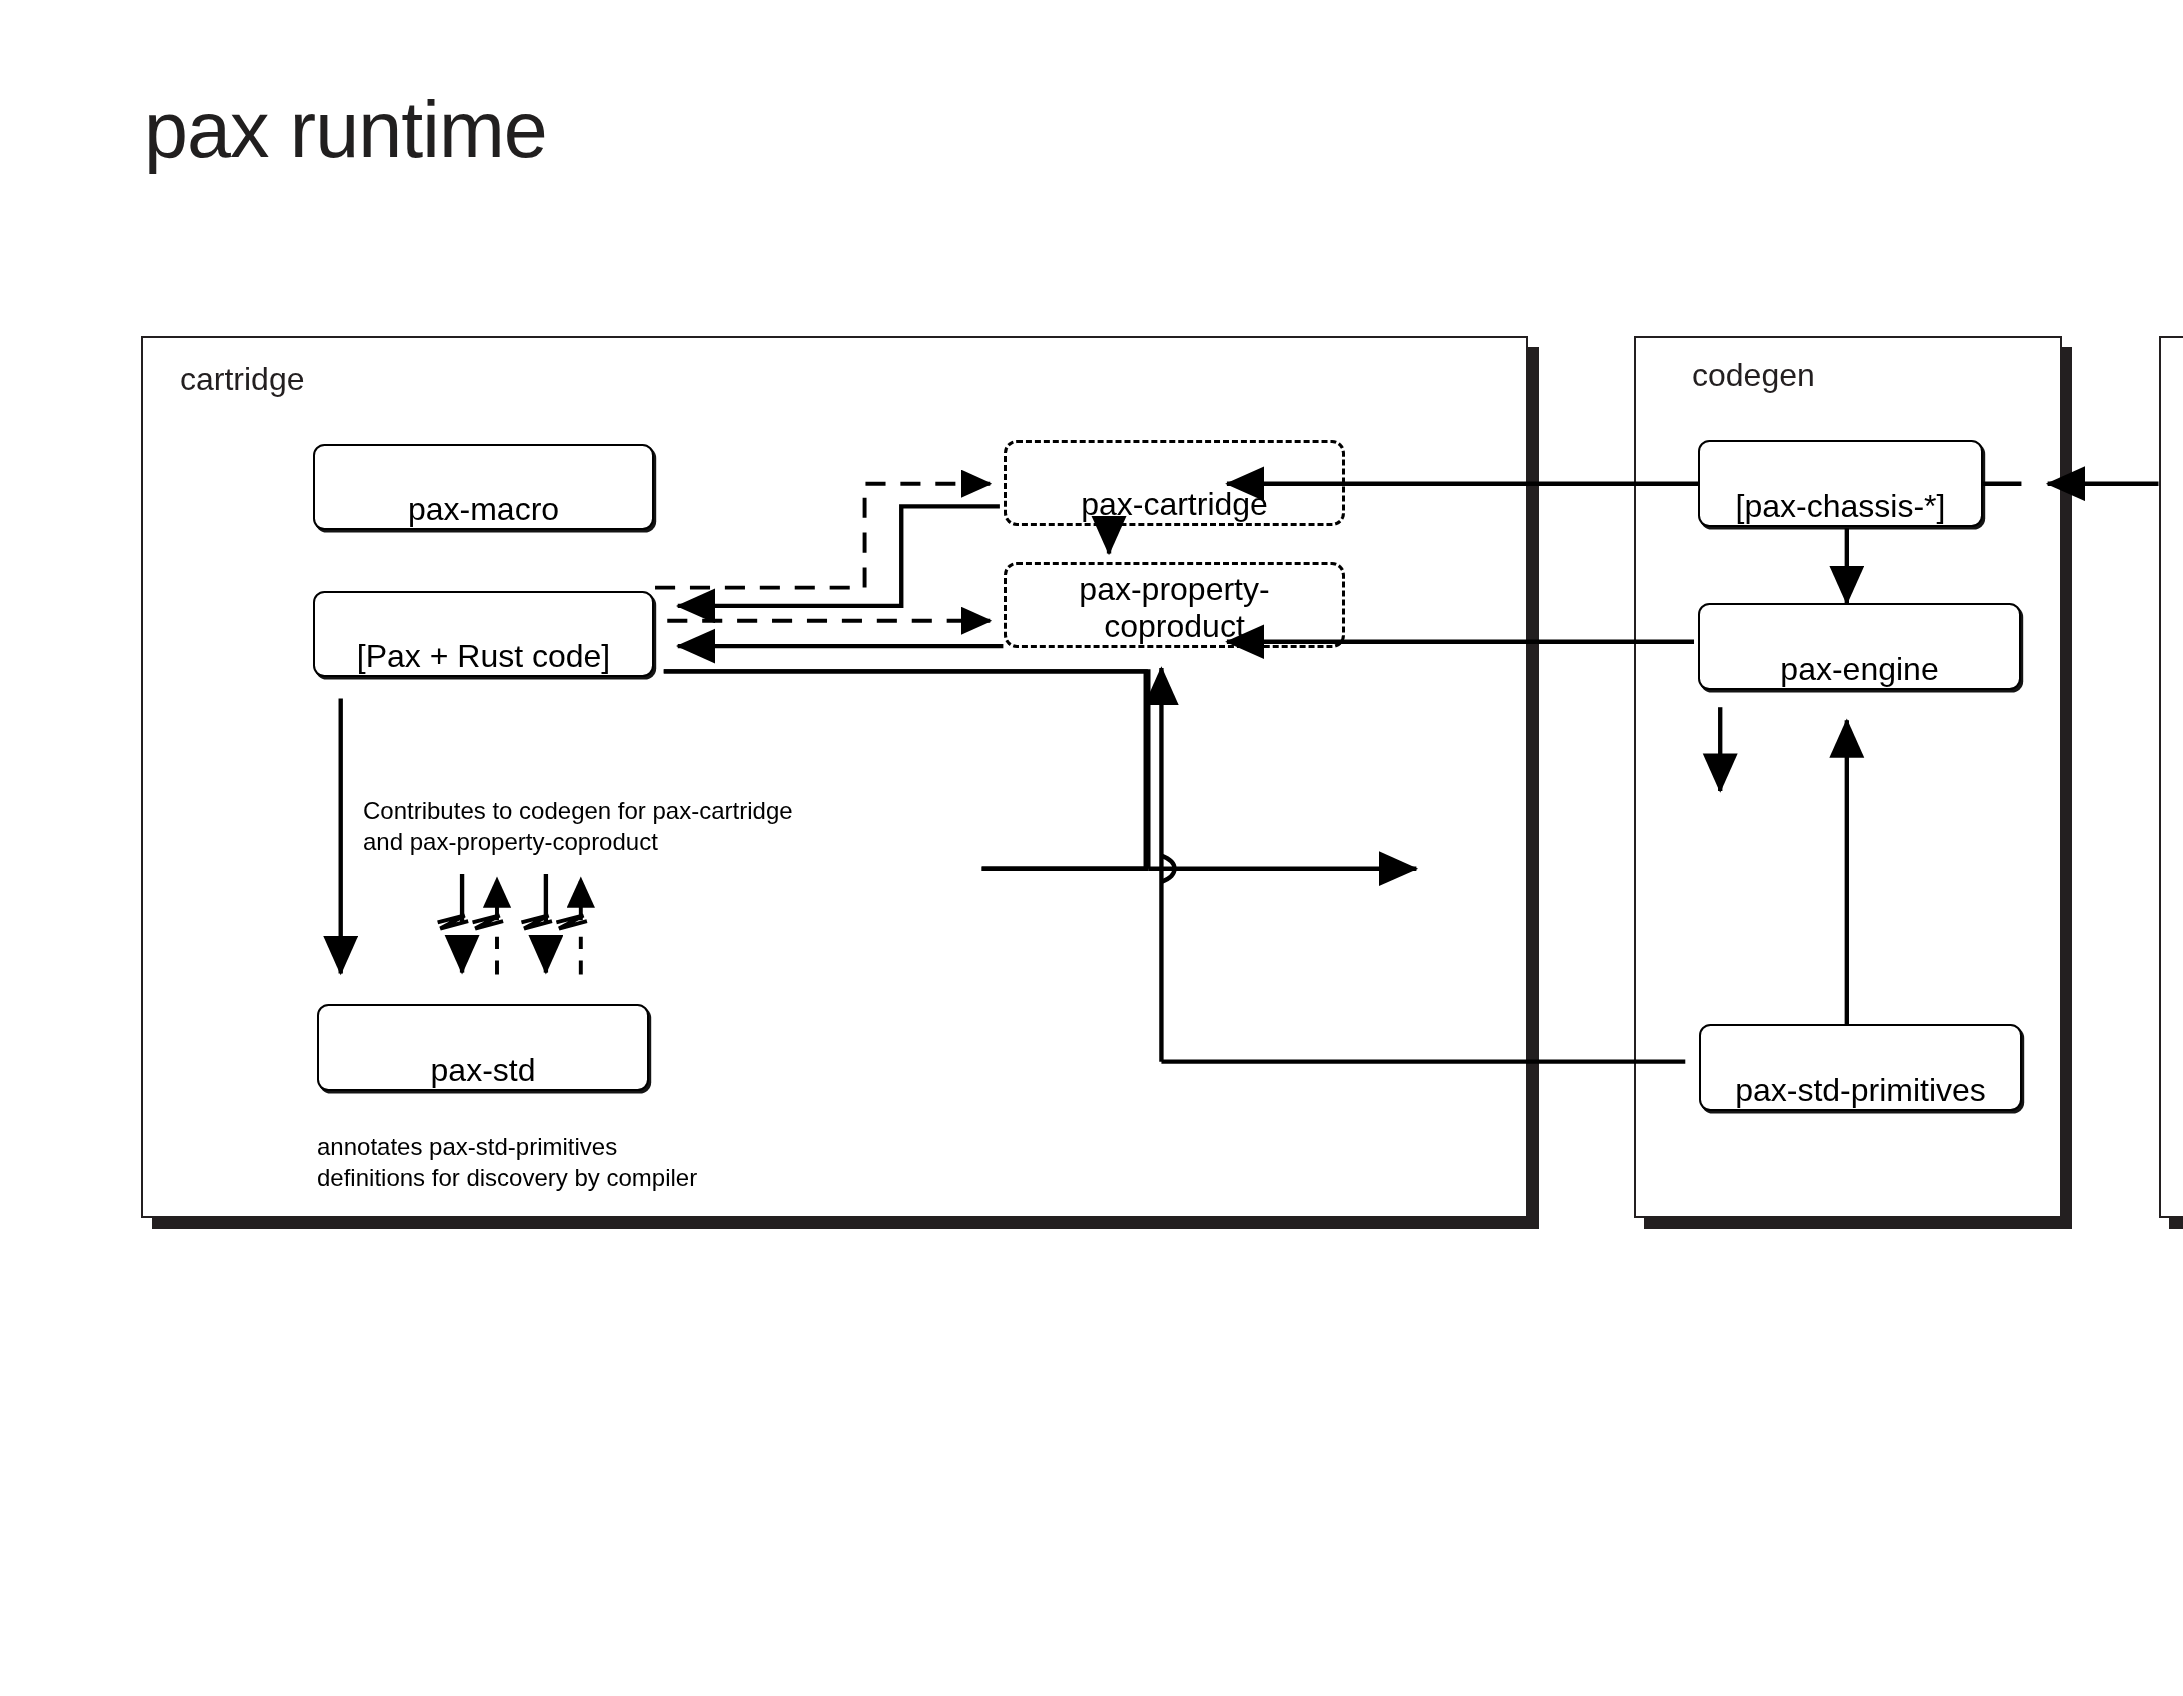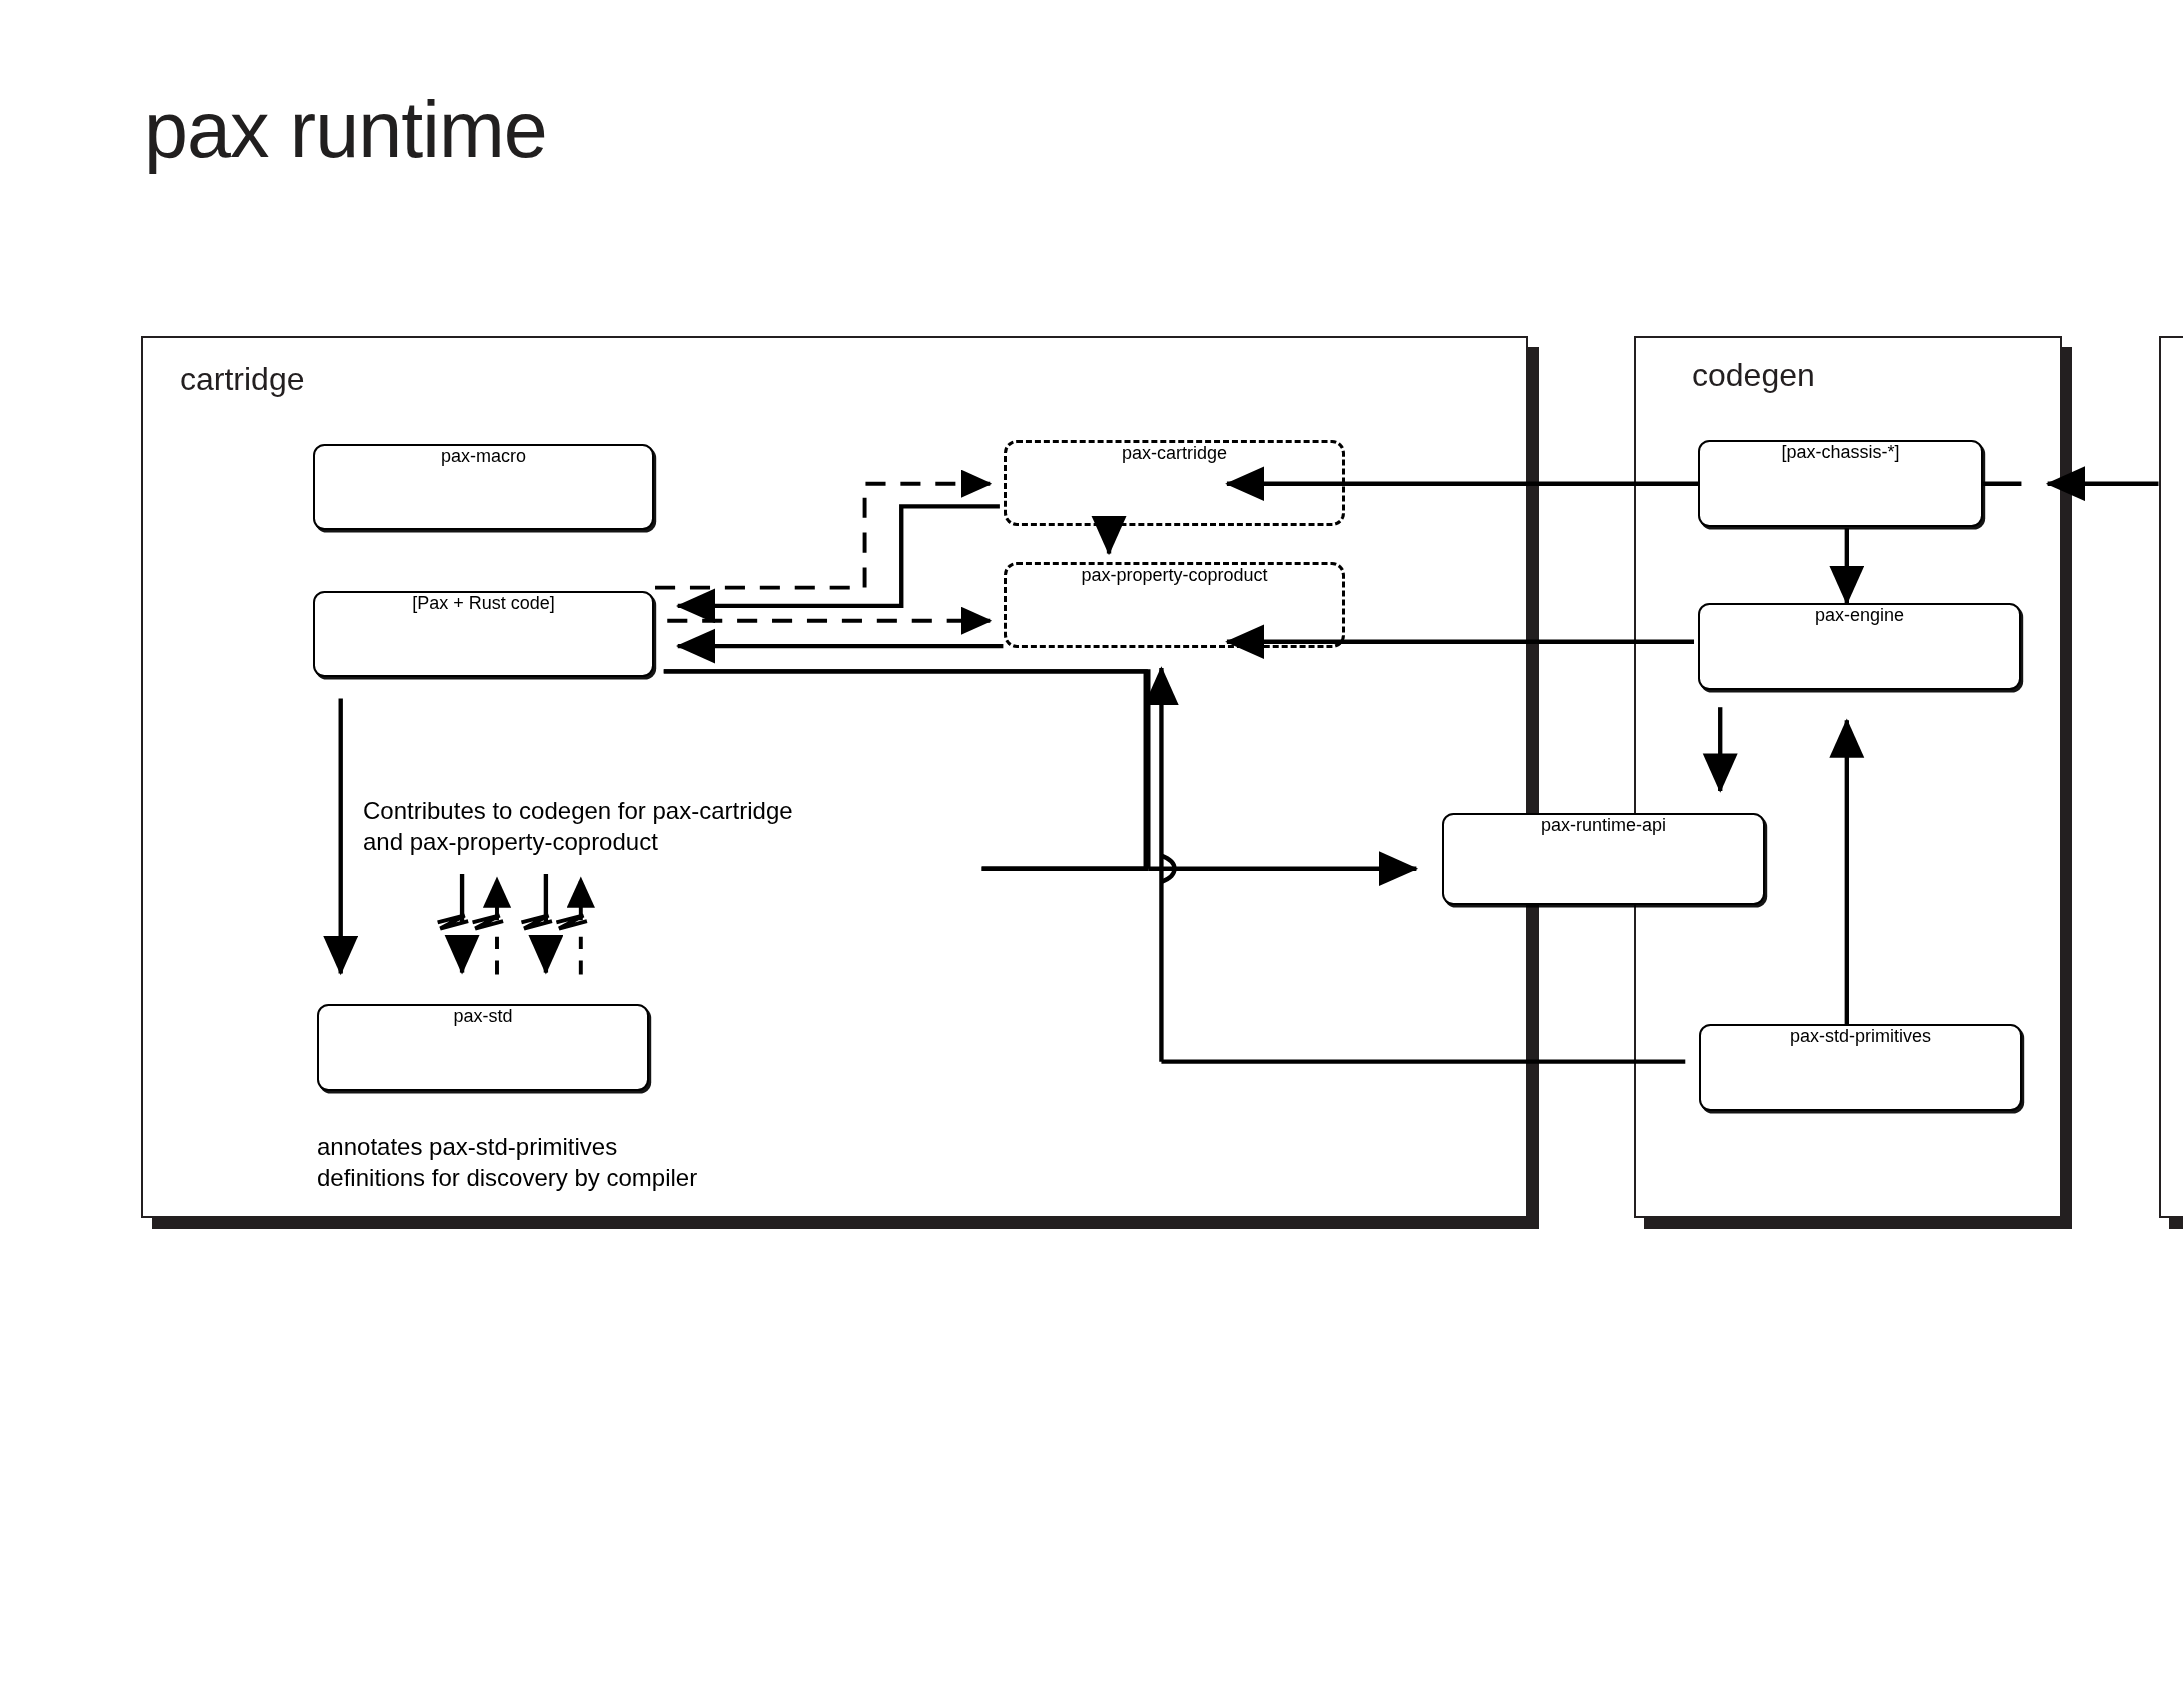--- a/index.html
+++ b/index.html
@@ -24,22 +24,22 @@
   .panel-shadow{position:absolute;background:#231f20;z-index:1;}
   .panel-title{
     position:absolute;font-size:32px;font-weight:400;color:#231f20;
     line-height:1;white-space:nowrap;z-index:6;
   }
 
   
   .node{
     position:absolute;box-sizing:border-box;background:#ffffff;
     border:2.6px solid #000000;border-radius:11.4px;
-    display:flex;align-items:flex-start;justify-content:center;
-    text-align:center;font-size:18px;color:#000;z-index:8;
+    display:flex;align-items:flex-end;justify-content:center;
+    text-align:center;font-size:32px;color:#000;z-index:8;
     box-shadow:2.2px 2.6px 0 0 rgba(0,0,0,0.92);
   }
   .node.dashed{
     border-style:dashed;border-width:3.9px;border-radius:13px;
     box-shadow:none;background:transparent;
   }
   .node span{display:block;padding:0 6.1px;}
 
   
   .ftext{position:absolute;font-size:24px;line-height:1.30;color:#000;z-index:9;white-space:pre;}
@@ -149,23 +149,20 @@
   </div>
 
   <div class="node dashed" style="left:1004px;top:440px;width:341px;height:86px;">
     <span>pax-cartridge</span>
   </div>
 
   <div class="node dashed" style="left:1004px;top:562px;width:341px;height:86px;">
     <span>pax-property-coproduct</span>
   </div>
 
-  <div class="node" style="left:1442px;top:813px;width:323px;height:92px;z-index:9;">
-    <span>pax-runtime-api</span>
-  </div>
 
   <div class="node" style="left:1698px;top:440px;width:285px;height:87px;">
     <span>[pax-chassis-*]</span>
   </div>
 
   <div class="node" style="left:1698px;top:603px;width:323px;height:87px;">
     <span>pax-engine</span>
   </div>
 
   <div class="node" style="left:1699px;top:1024px;width:323px;height:87px;">

